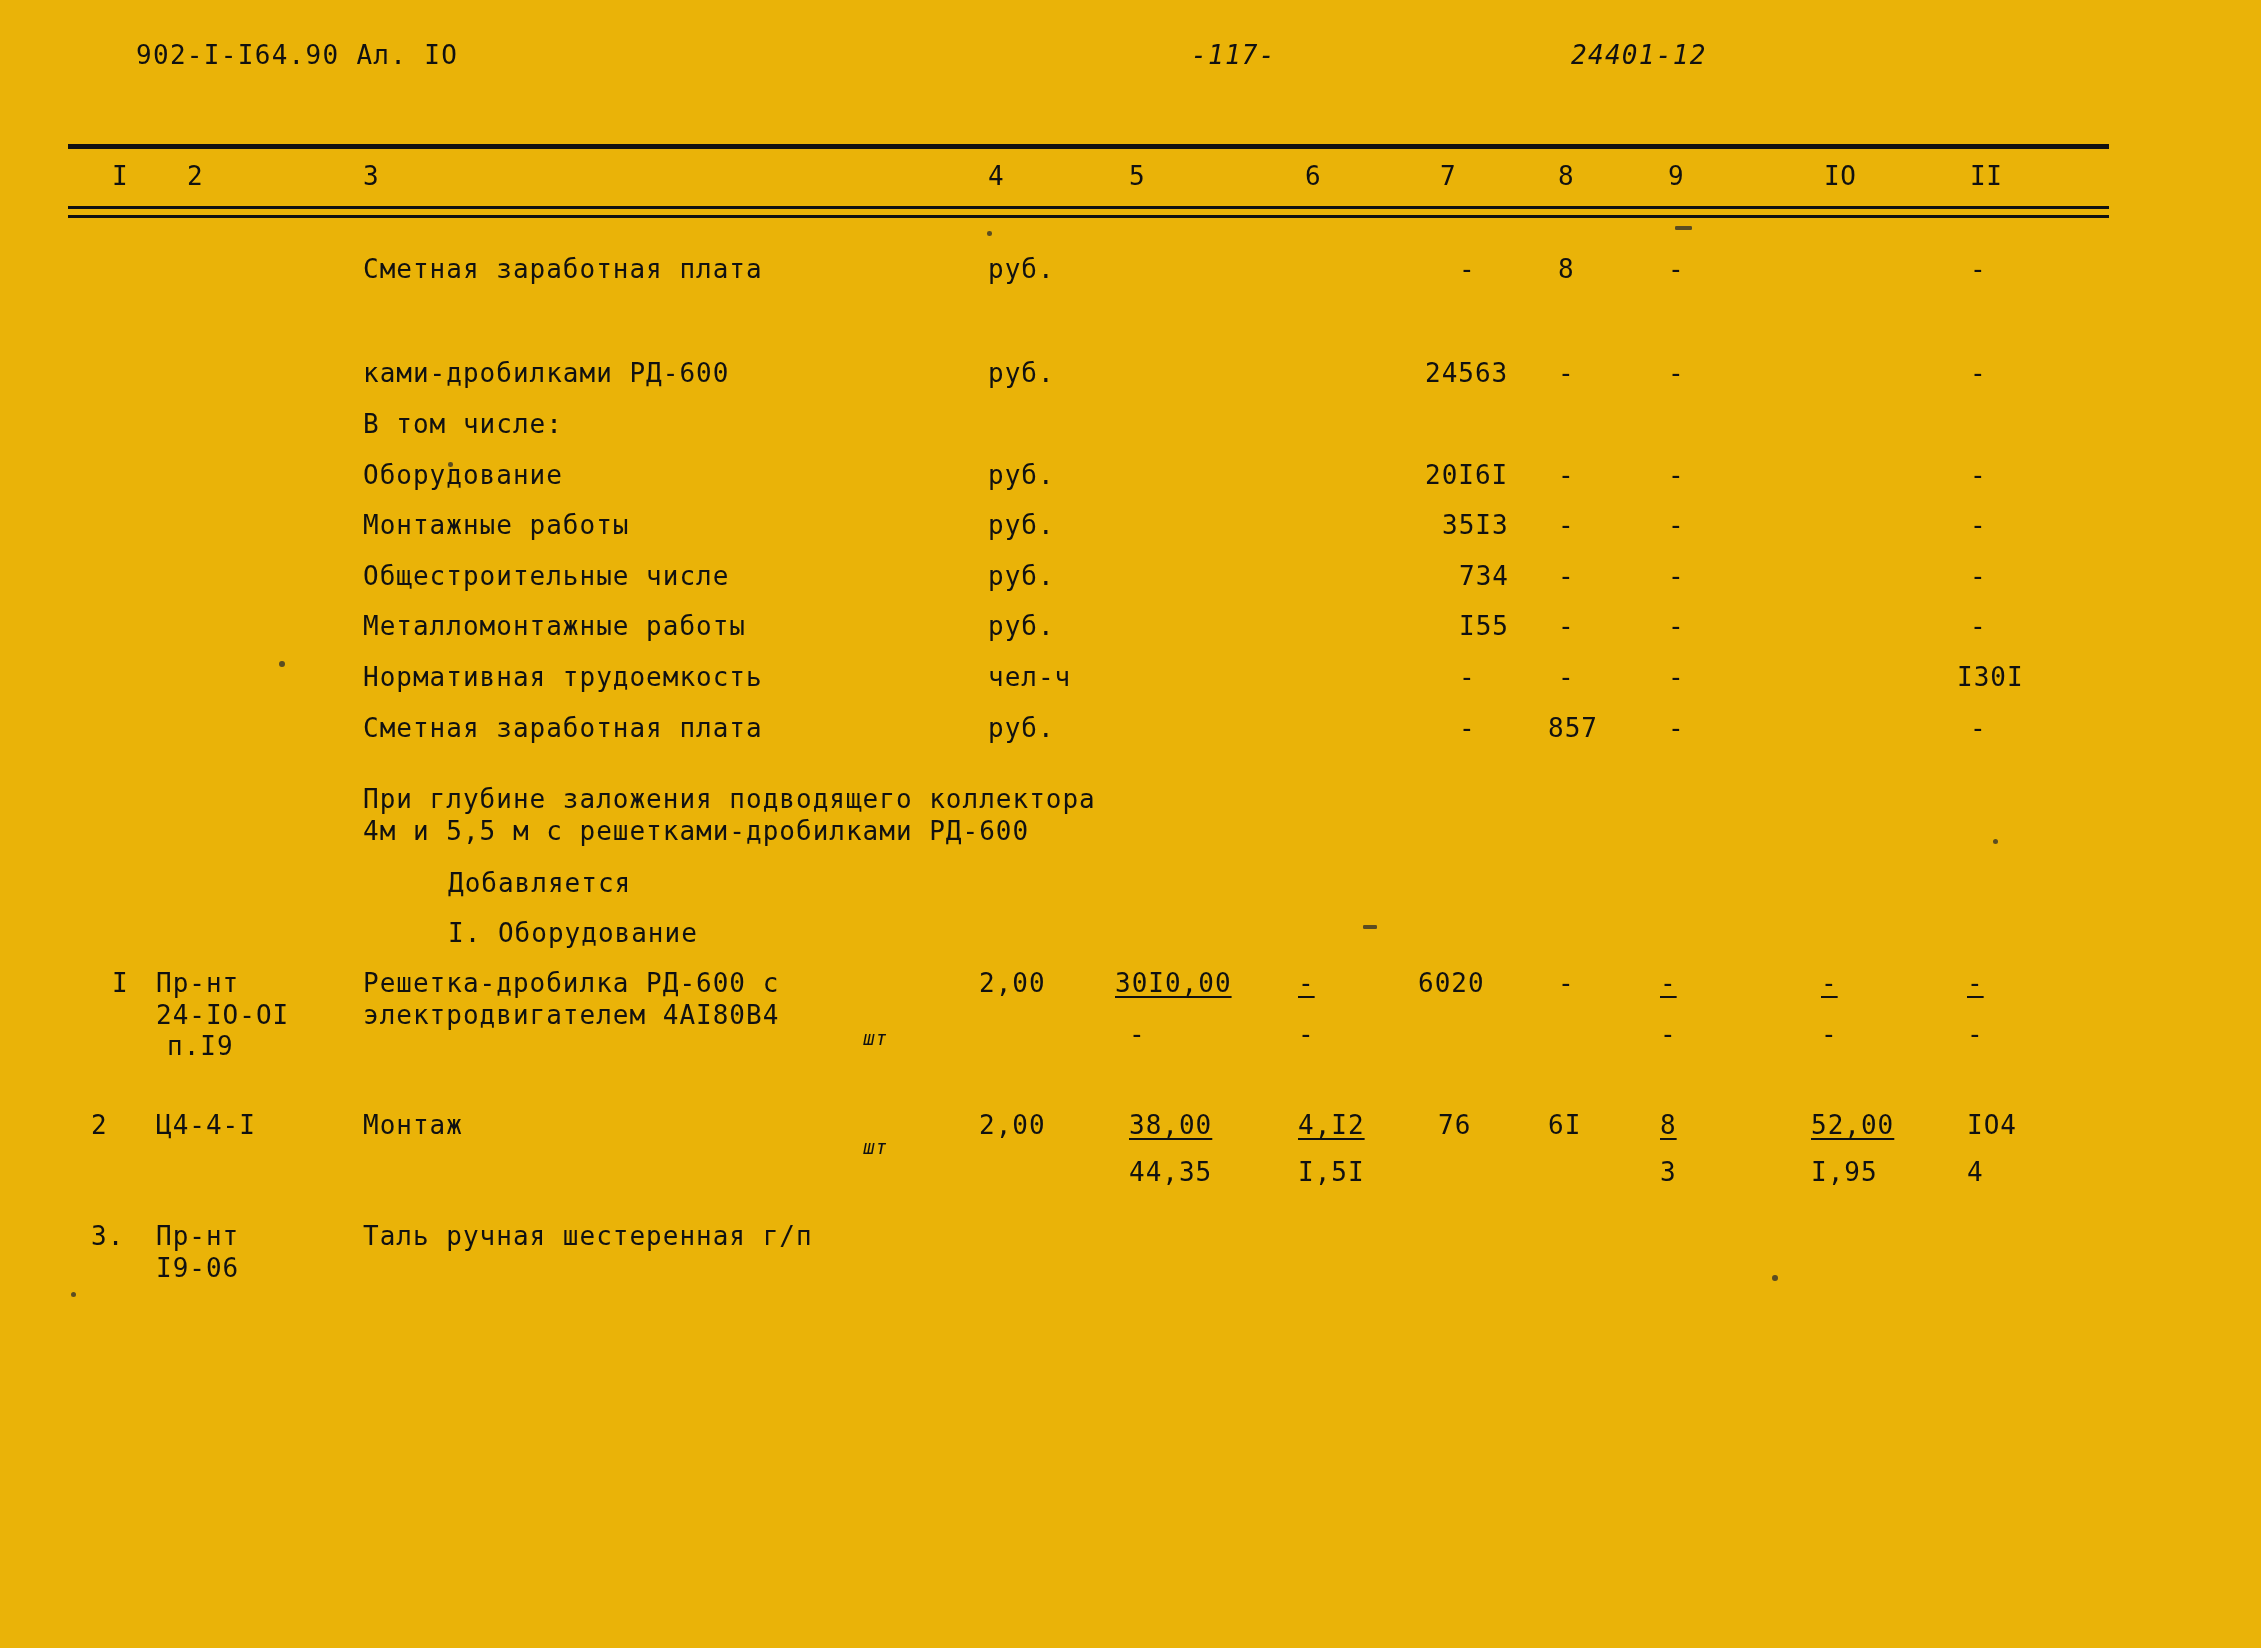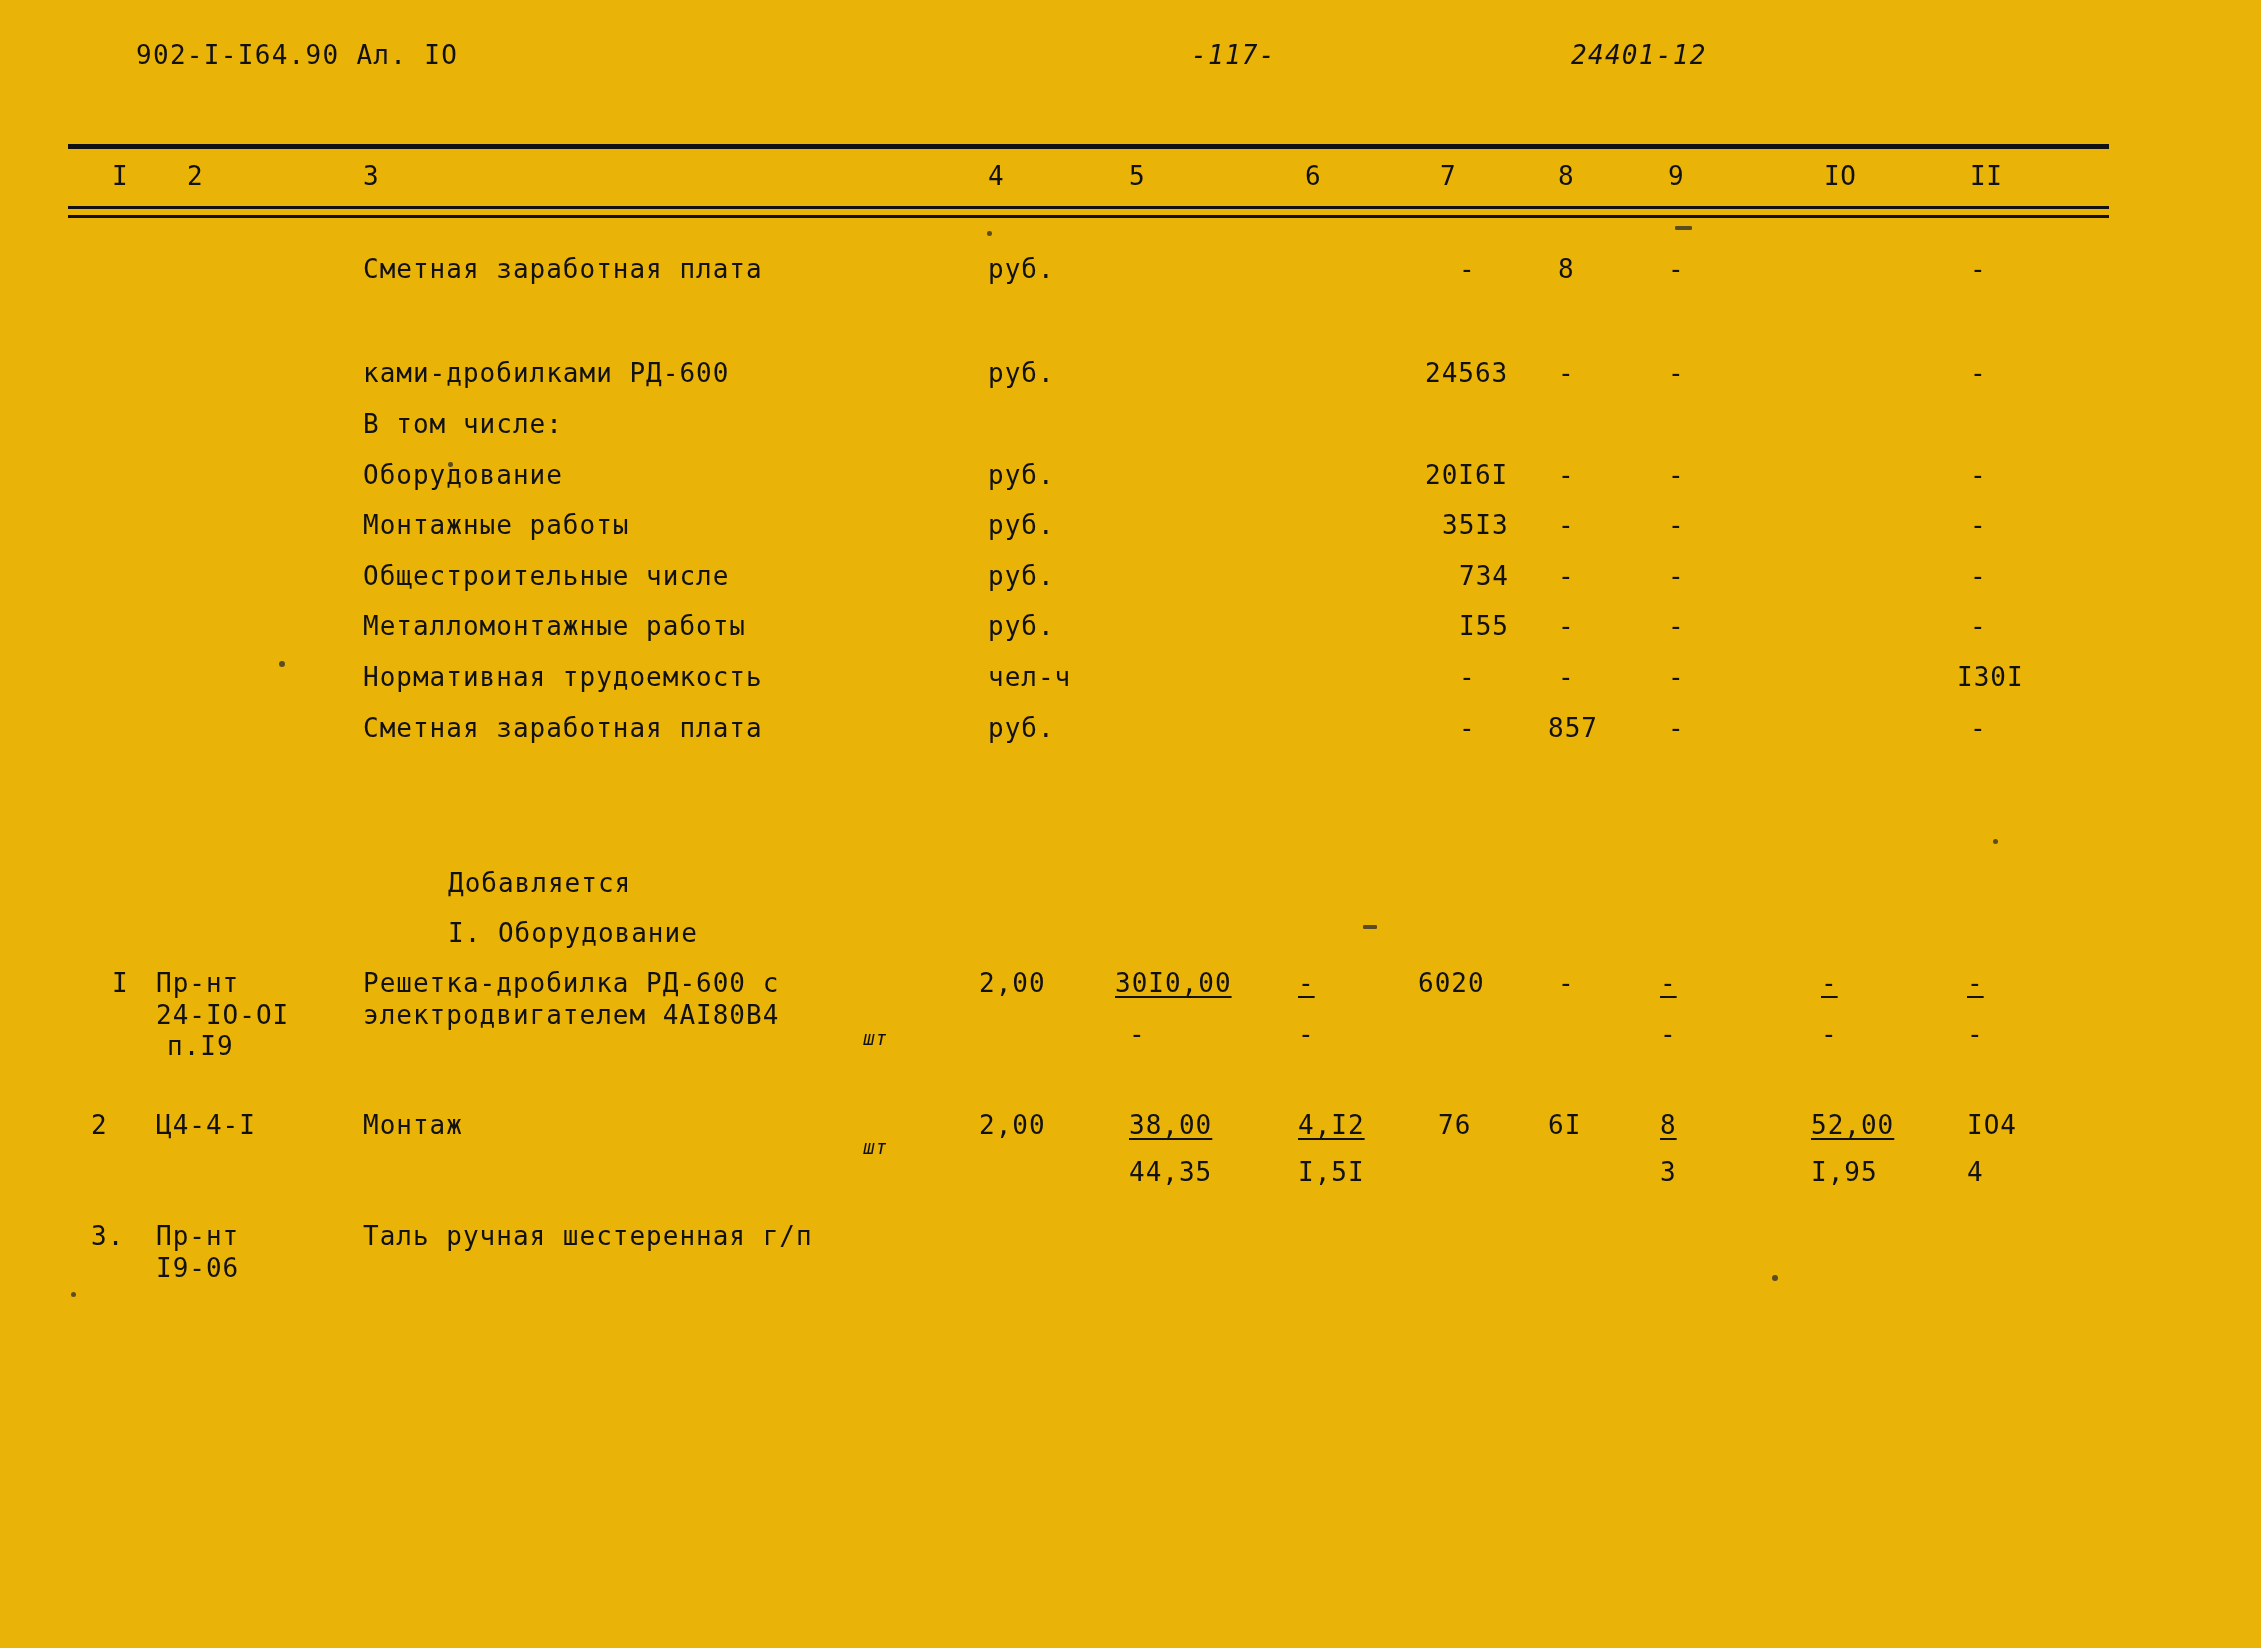--- a/index.html
+++ b/index.html
@@ -147,20 +147,22 @@
   <div class="c" style="left:1668px;top:662px">-</div>
   <div class="c" style="left:1957px;top:662px">I30I</div>
 
   <div class="c" style="left:363px; top:713px">Сметная заработная плата</div>
   <div class="c" style="left:988px;top:713px">руб.</div>
   <div class="c" style="left:1459px;top:713px">-</div>
   <div class="c" style="left:1548px;top:713px">857</div>
   <div class="c" style="left:1668px;top:713px">-</div>
   <div class="c" style="left:1970px;top:713px">-</div>
 
+  <div class="c" style="left:363px; top:784px">При глубине заложения подводящего коллектора</div>
+  <div class="c" style="left:363px; top:816px">4м и 5,5 м с решетками-дробилками РД-600</div>
   <div class="c" style="left:448px; top:868px">Добавляется</div>
   <div class="c" style="left:448px; top:918px">I. Оборудование</div>
 
   <div class="c" style="left:112px; top:968px">I</div>
   <div class="c" style="left:156px; top:968px">Пр-нт</div>
   <div class="c" style="left:156px; top:1000px">24-IO-OI</div>
   <div class="c" style="left:167px; top:1031px">п.I9</div>
 
   <div class="c" style="left:363px; top:968px">Решетка-дробилка РД-600 с</div>
   <div class="c" style="left:363px; top:1000px">электродвигателем 4AI80B4</div>

